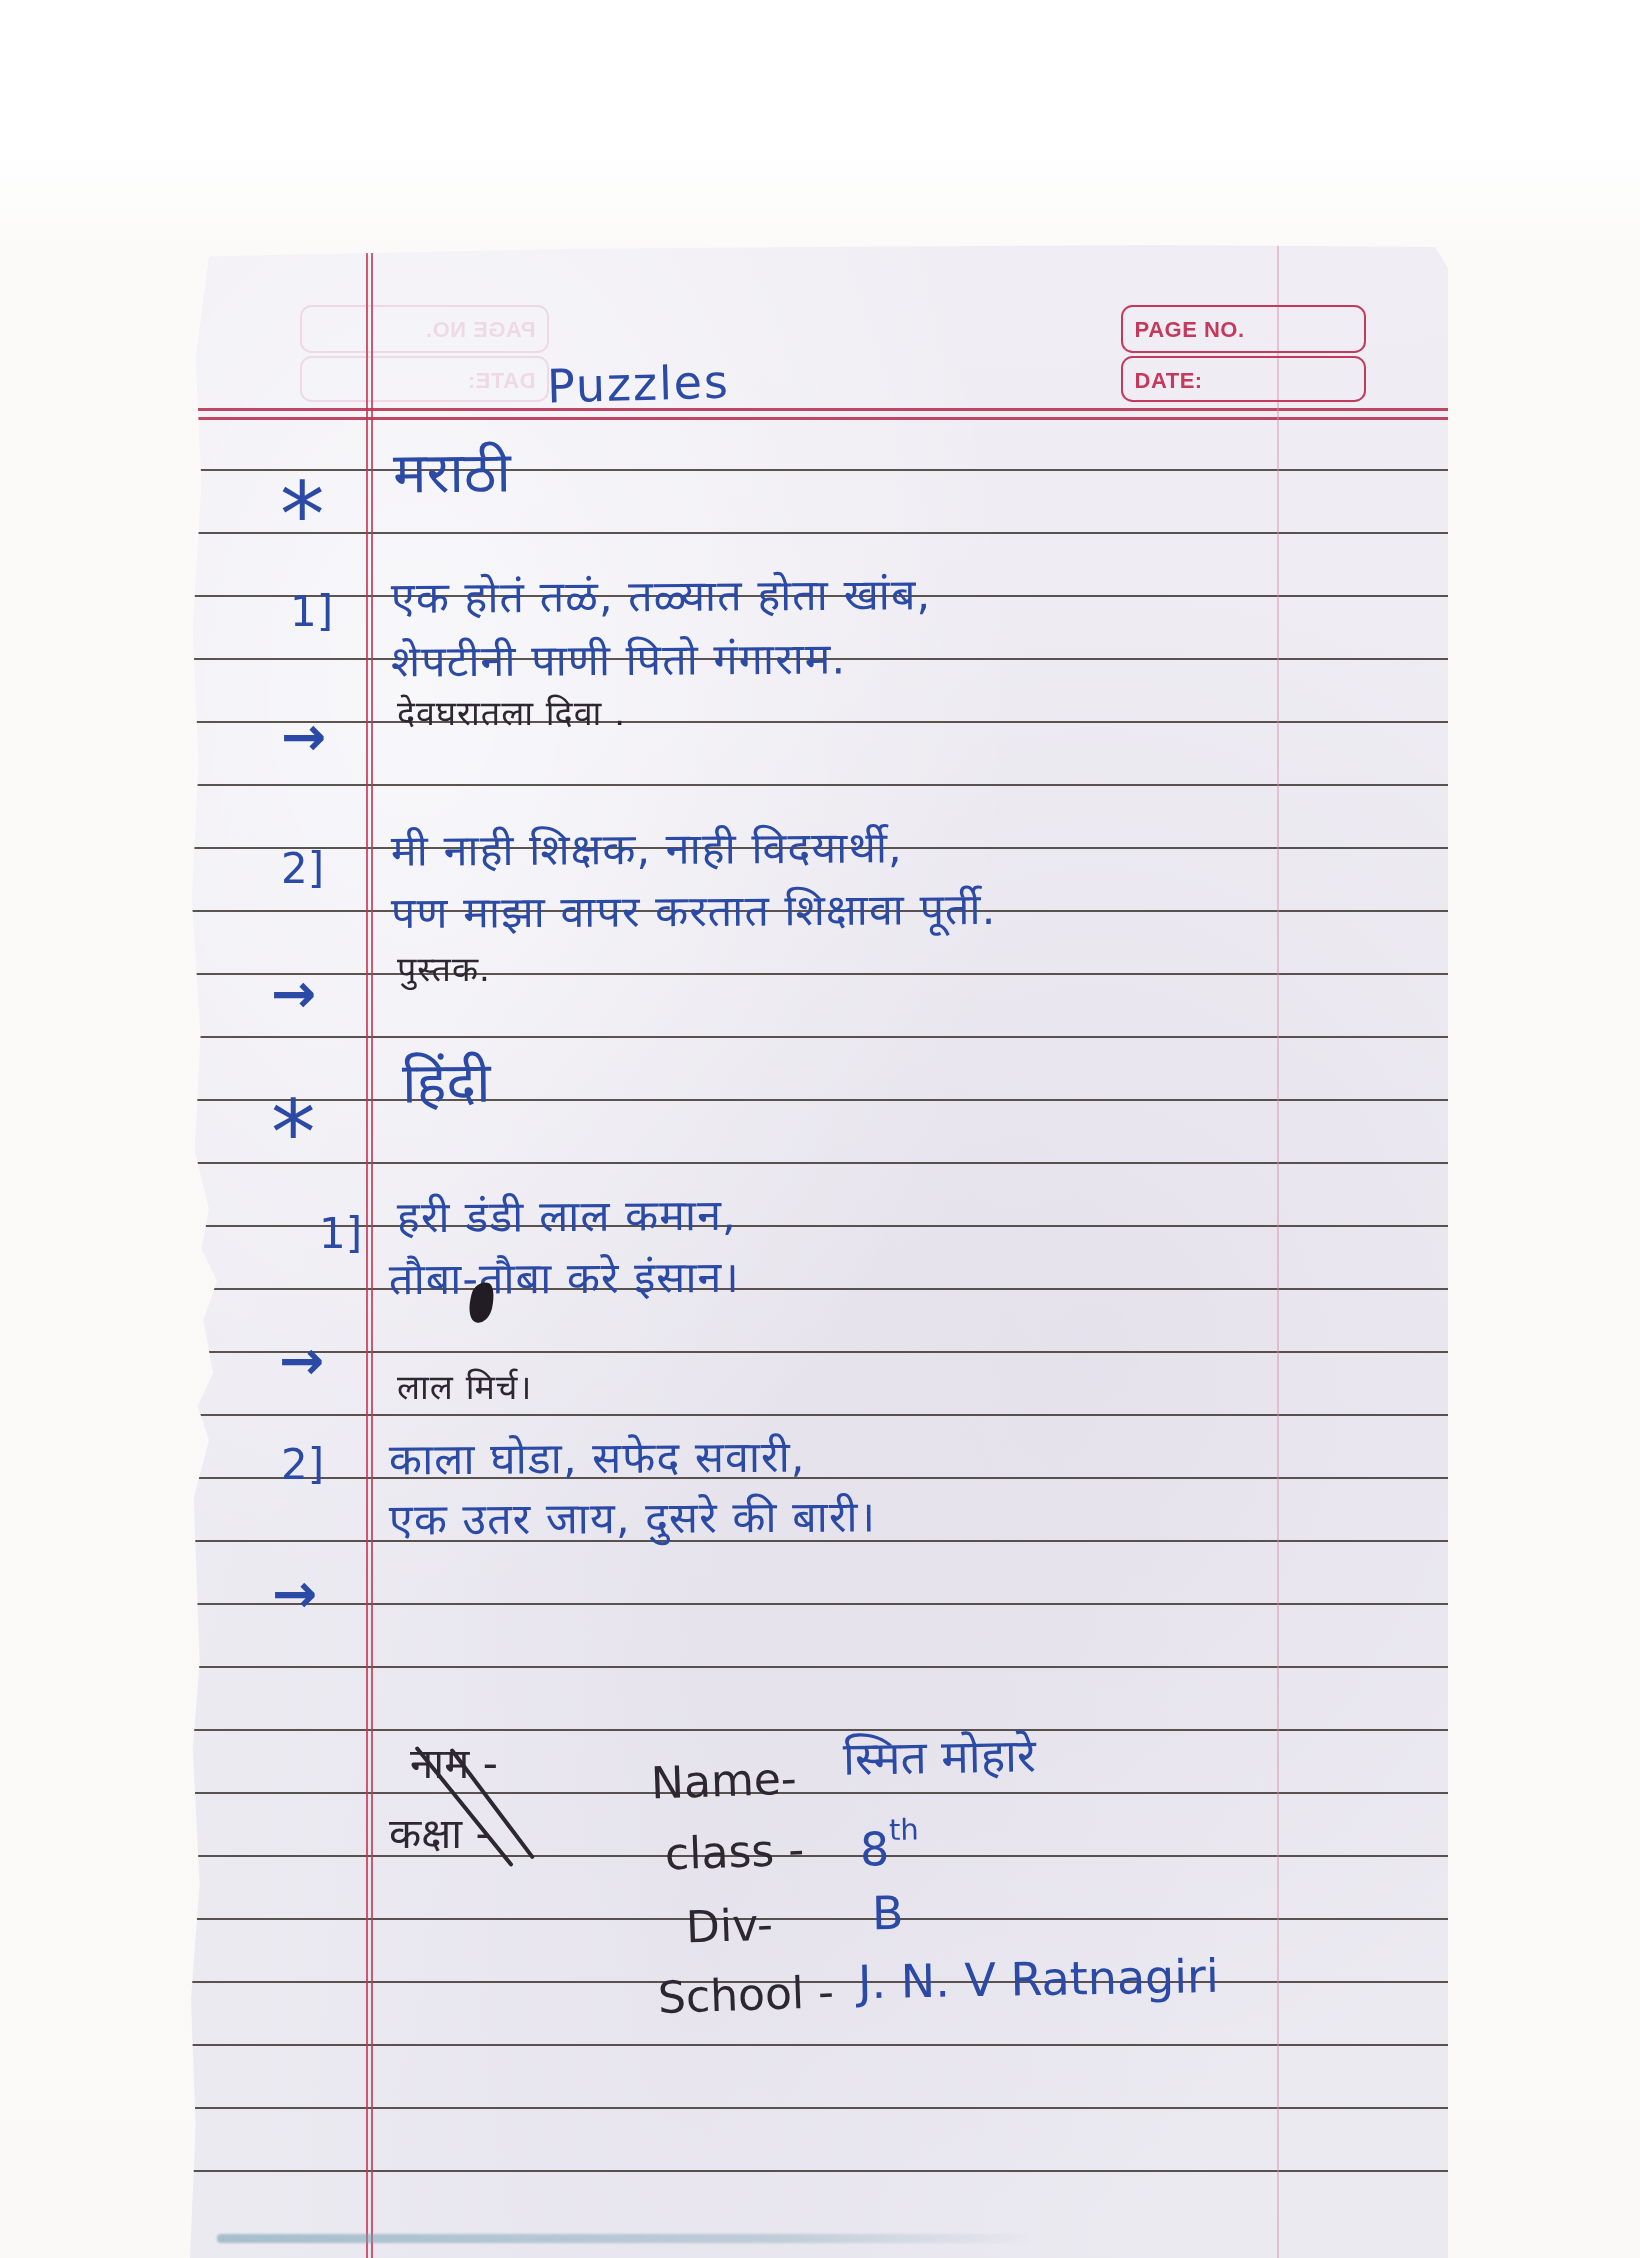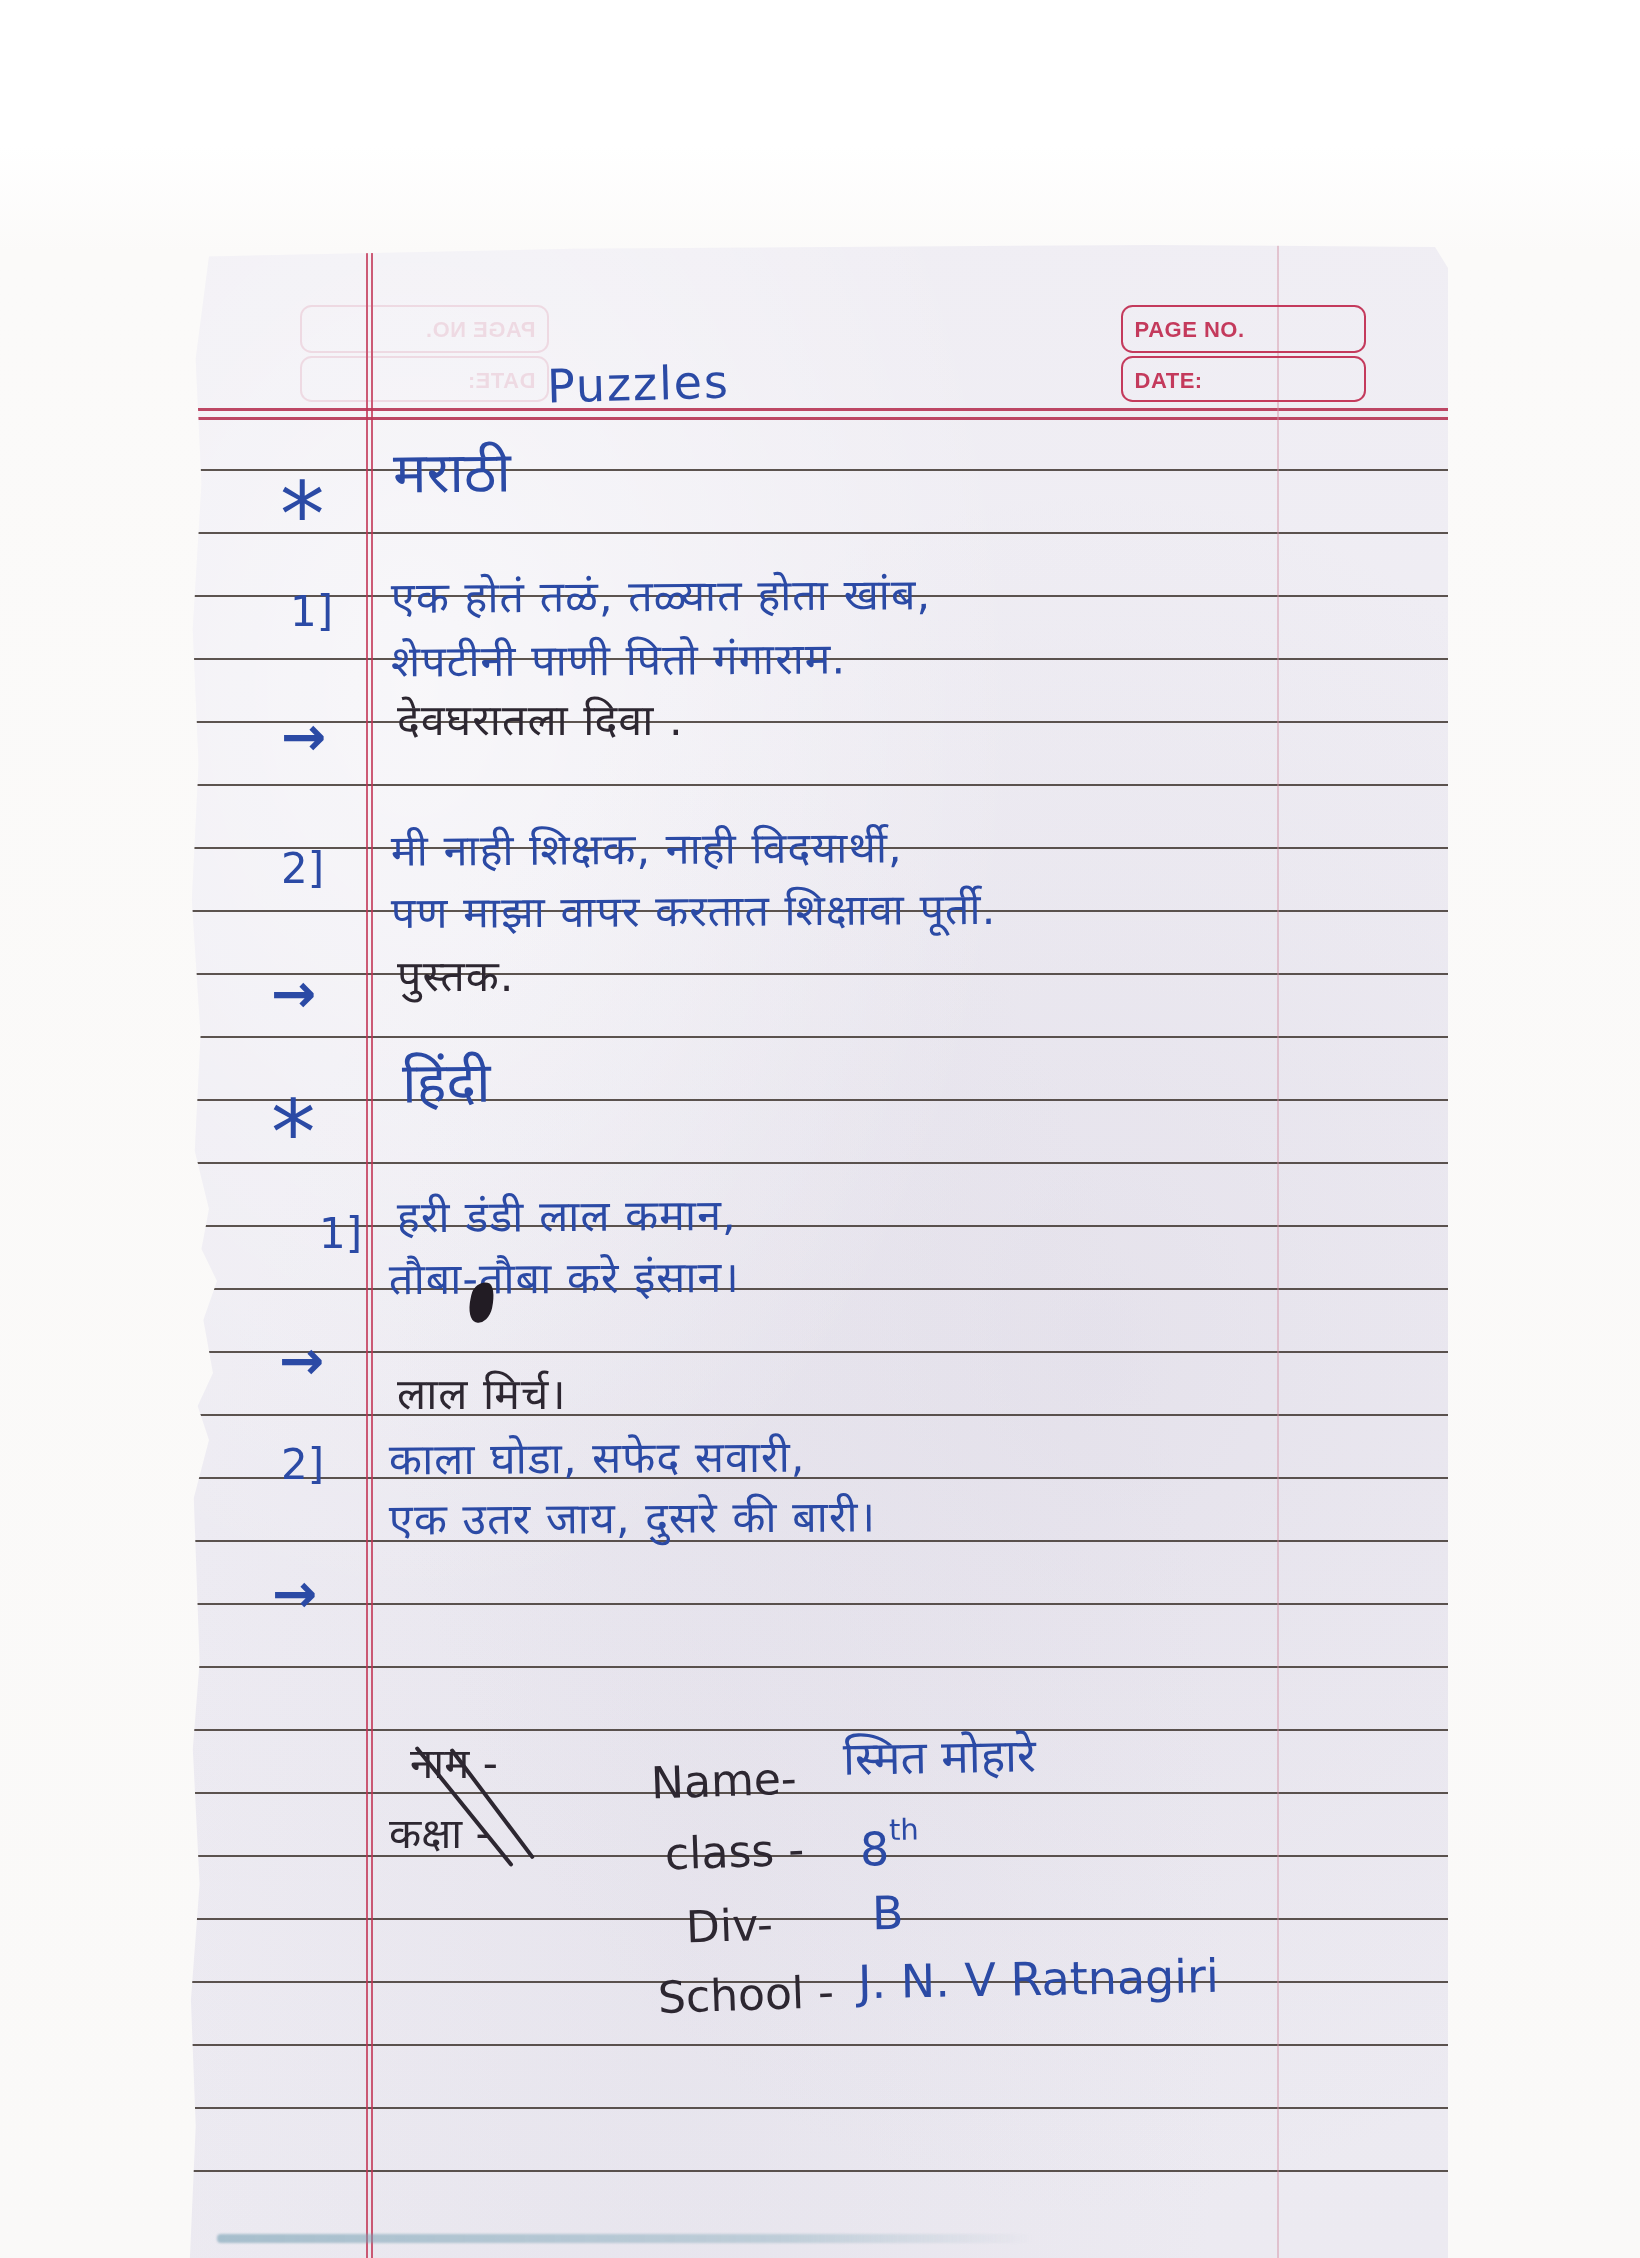--- a/index.html
+++ b/index.html
@@ -52,21 +52,21 @@
   .marker{ font-size:89px; line-height:58px; }
   .mk-1{ left:92px; top:243px; }
   .mk-2{ left:83px; top:861px; }
 
   .heading{ font-size:56px; transform:rotate(-.5deg); }
   .hd-1{ left:205px; top:189px; }
   .hd-2{ left:214px; top:799px; }
 
   .qnum{ font-size:42px; }
   .qline{ font-size:43px; letter-spacing:1px; transform:rotate(-.4deg); }
-  .answer{ font-size:43px; letter-spacing:1px; }
+  .answer{ font-size:34px; letter-spacing:1px; }
   .arrow{ font-size:54px; font-weight:bold; line-height:29px; }
 
   .m1-num{ left:102px; top:344px; } .m1-l1{ left:203px; top:322px; } .m1-l2{ left:203px; top:386px; }
   .m1-ar{ left:93px; top:479px; } .m1-ans{ left:209px; top:446px; }
   .m2-num{ left:93px; top:601px; } .m2-l1{ left:203px; top:575px; } .m2-l2{ left:203px; top:637px; }
   .m2-ar{ left:83px; top:736px; } .m2-ans{ left:209px; top:695px;margin-top:7px; }
   .h1-num{ left:131px; top:966px; } .h1-l1{ left:209px; top:942px; } .h1-l2{ left:201px; top:1004px; }
   .h1-ar{ left:91px; top:1103px; } .h1-ans{ left:209px; top:1120px; }
   .h2-num{ left:93px; top:1197px; } .h2-l1{ left:201px; top:1184px; } .h2-l2{ left:201px; top:1244px; }
   .h2-ar{ left:84px; top:1336px; } .h2-ans{ left:209px; top:1294px; }

